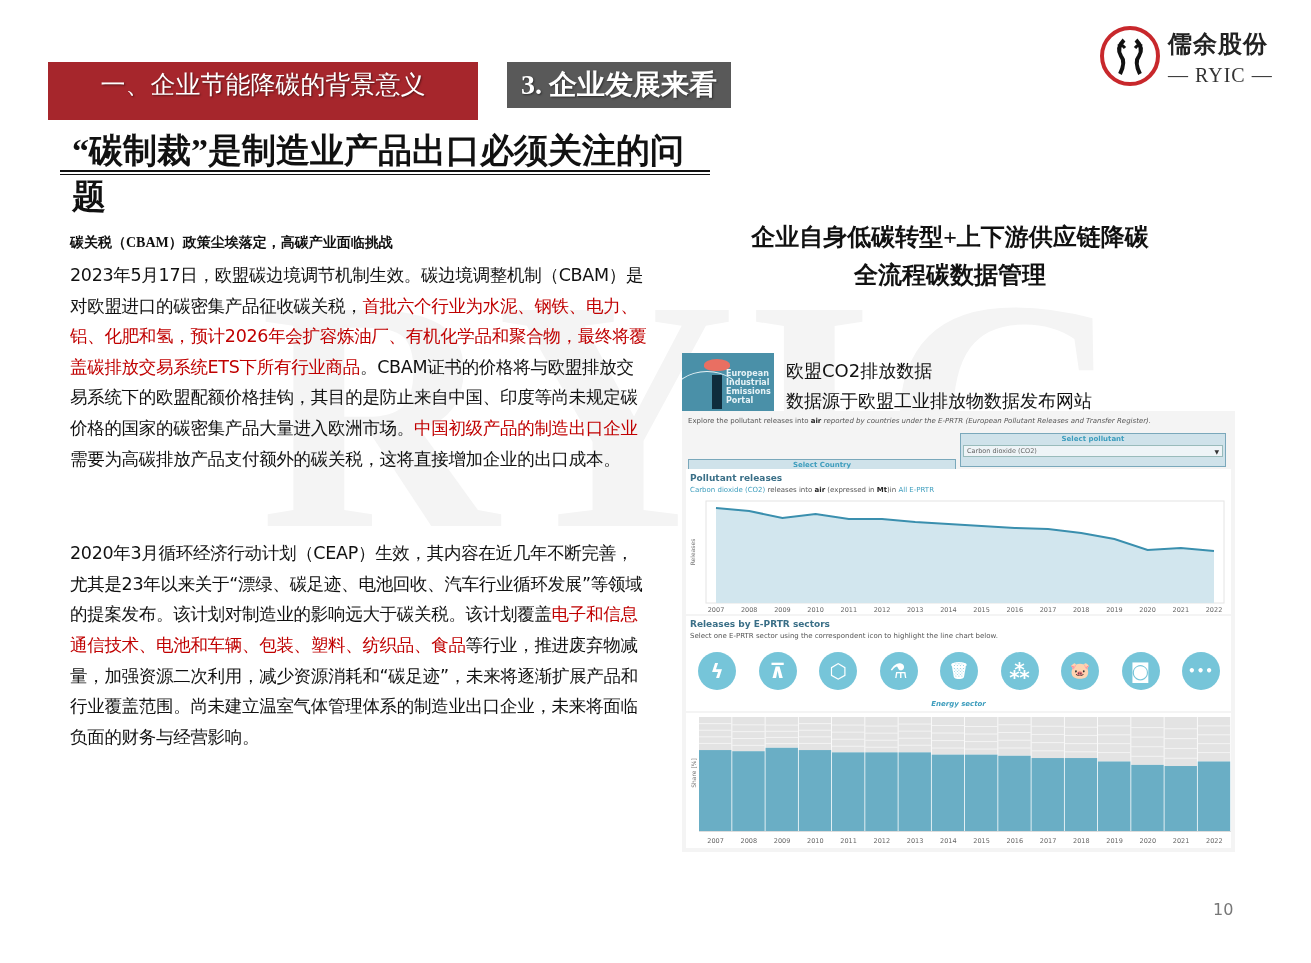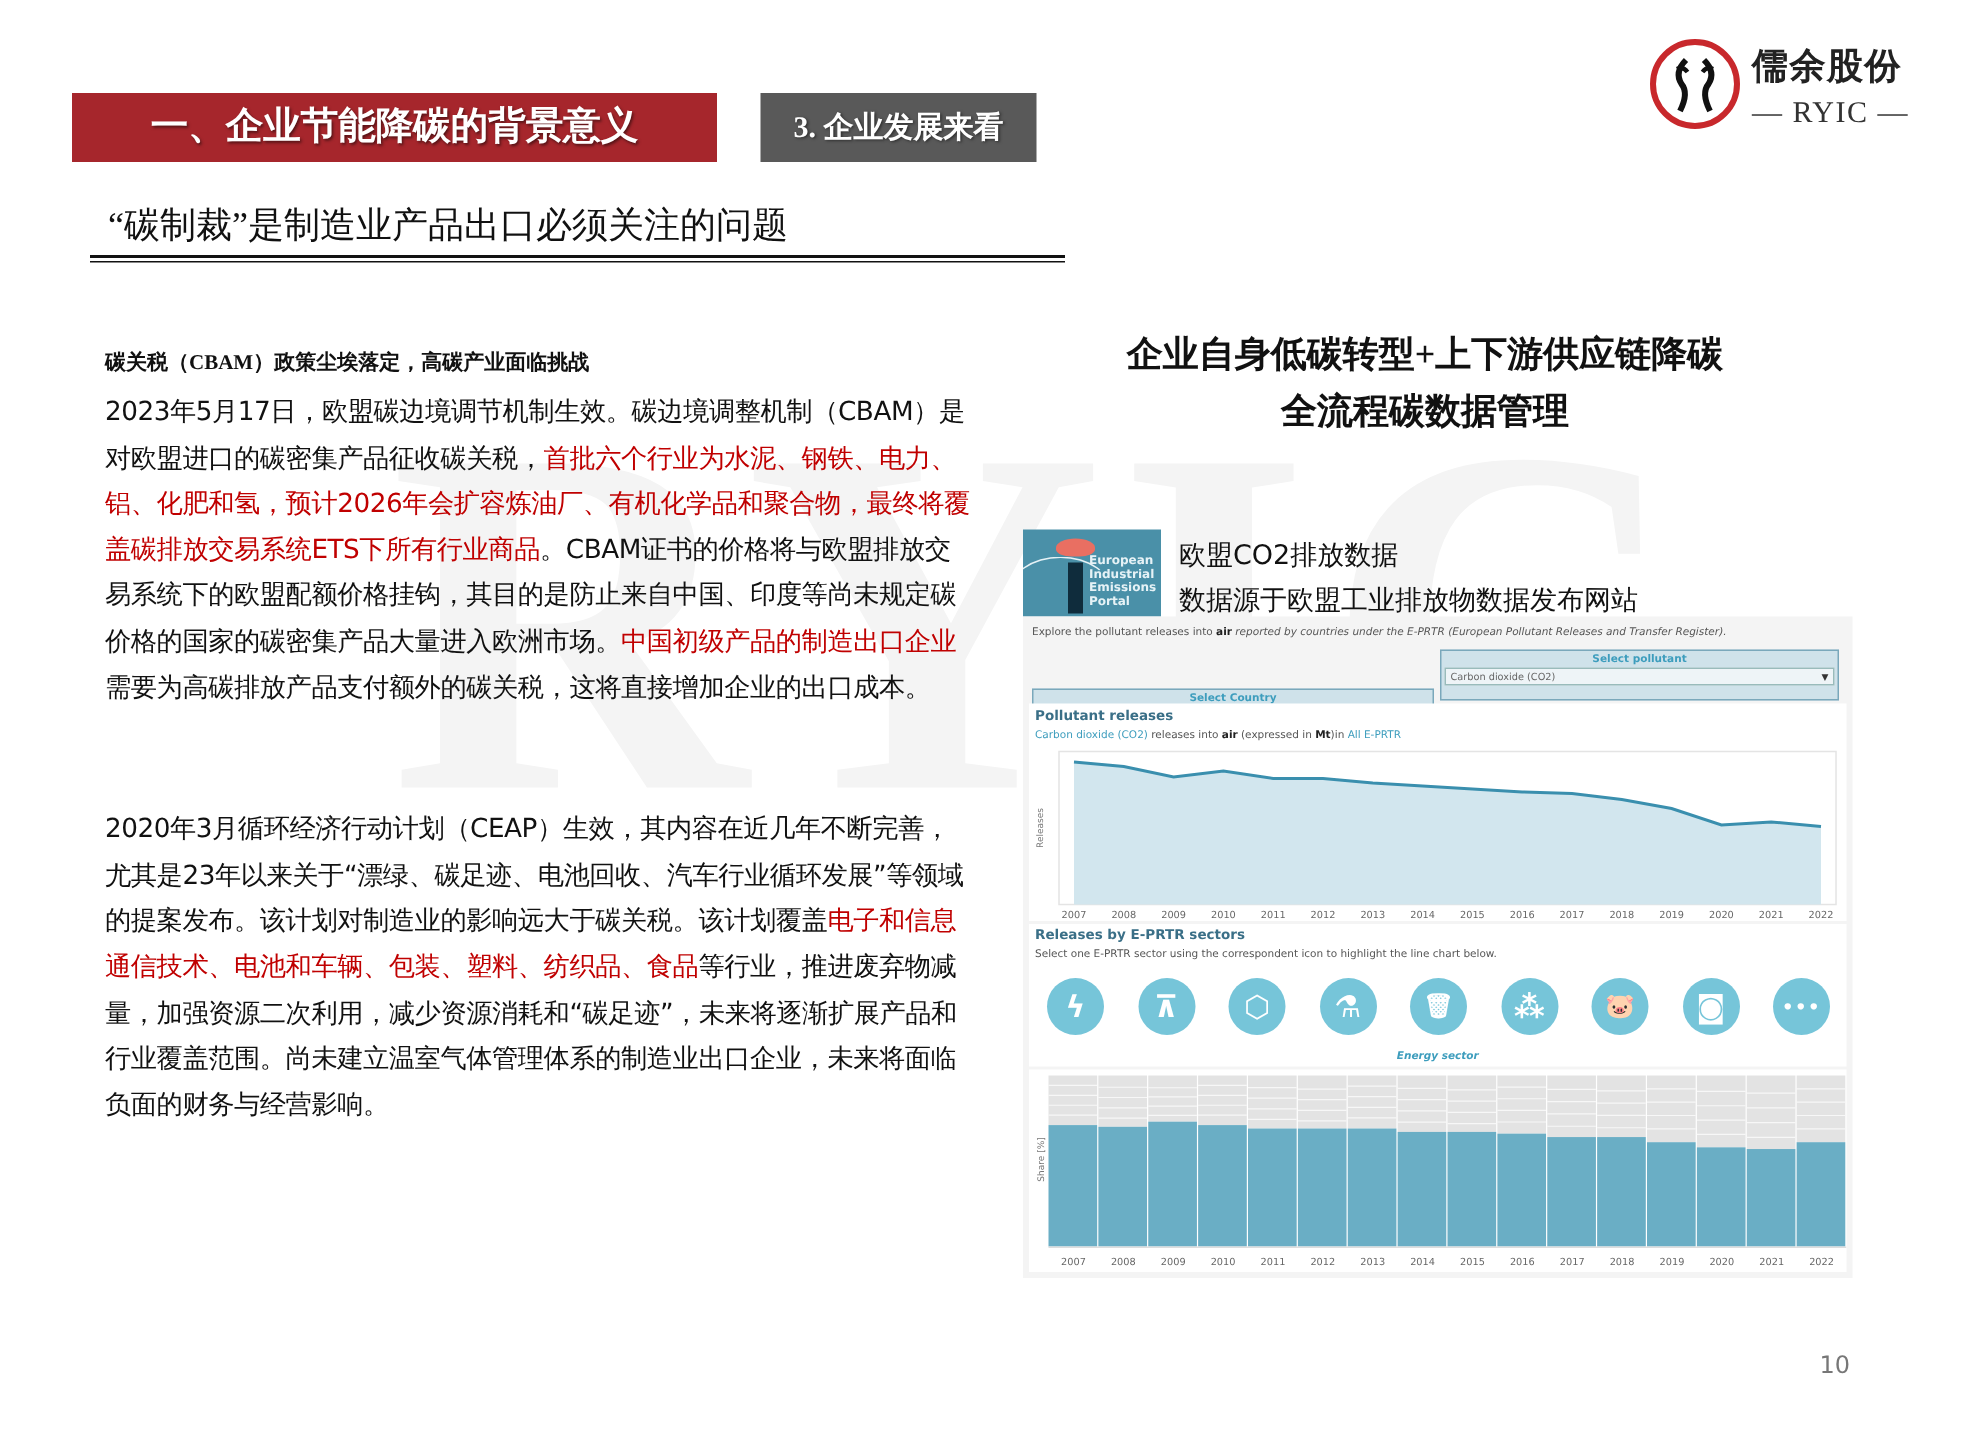--- a/index.html
+++ b/index.html
@@ -6,24 +6,24 @@
   html, body { width: 1311px; height: 963px; background: #ffffff; overflow: hidden; }
   body { position: relative; font-family: "DejaVu Sans", "Liberation Sans", sans-serif; color: #111; }
 
   .watermark { position: absolute; left: 260px; top: 250px; font-family: "Liberation Serif", serif; font-weight: bold; font-size: 330px; color: #f4f4f4; letter-spacing: 10px; z-index: 0; line-height: 1; }
 
   .logo { position: absolute; left: 1100px; top: 26px; width: 180px; height: 62px; z-index: 2; }
   .logo-circle { position: absolute; left: 0; top: 0; width: 60px; height: 60px; border: 4px solid #c8282c; border-radius: 50%; }
   .logo-name { position: absolute; left: 68px; top: 2px; font-size: 24px; font-weight: bold; color: #222; letter-spacing: 1px; }
   .logo-sub { position: absolute; left: 68px; top: 38px; font-family: "Liberation Serif", serif; font-size: 20px; color: #333; letter-spacing: 1px; }
 
-  .section-tab { position: absolute; left: 48px; top: 62px; width: 430px; height: 46px; background: #a6262c; color: #fff; font-family: "Liberation Serif", serif; font-weight: bold; font-size: 25px; line-height: 46px; text-align: center; z-index: 2; text-shadow: 1px 1px 2px rgba(0,0,0,0.5); }
-  .sub-tab { position: absolute; left: 507px; top: 62px; width: 184px; height: 46px; background: #595959; color: #fff; font-family: "Liberation Serif", serif; font-weight: bold; font-size: 20px; line-height: 46px; text-align: center; z-index: 2; text-shadow: 1px 1px 2px rgba(0,0,0,0.5); }
-
-  .page-title { position: absolute; left: 60px; top: 128px; width: 650px; font-family: "Liberation Serif", serif; font-weight: normal; font-size: 24px; color: #111; line-height: 46px; z-index: 2; padding-left: 12px; }
+  .section-tab { position: absolute; left: 48px; top: 62px; width: 430px; height: 58px; background: #a6262c; color: #fff; font-family: "Liberation Serif", serif; font-weight: normal; font-size: 25px; line-height: 46px; text-align: center; z-index: 2; text-shadow: 1px 1px 2px rgba(0,0,0,0.5); }
+  .sub-tab { position: absolute; left: 507px; top: 62px; width: 224px; height: 46px; background: #595959; color: #fff; font-family: "Liberation Serif", serif; font-weight: bold; font-size: 28px; line-height: 46px; text-align: center; z-index: 2; text-shadow: 1px 1px 2px rgba(0,0,0,0.5); }
+
+  .page-title { position: absolute; left: 60px; top: 128px; width: 650px; font-family: "Liberation Serif", serif; font-weight: bold; font-size: 34px; color: #111; line-height: 46px; z-index: 2; padding-left: 12px; }
   .title-rule { position: absolute; left: 60px; top: 170px; width: 650px; height: 5px; border-top: 2px solid #111; border-bottom: 1px solid #111; z-index: 2; }
 
   .left-col { position: absolute; left: 70px; top: 226px; width: 580px; z-index: 2; }
   .block-heading { font-family: "Liberation Serif", serif; font-weight: bold; font-size: 14px; color: #111; line-height: 34px; }
   .block-body { font-size: 17.5px; line-height: 30.6px; color: #111; letter-spacing: -0.3px; }
   .red { color: #c00000; }
   .block2 { margin-top: 64px; }
 
   .right-heading { position: absolute; left: 700px; top: 218px; width: 500px; text-align: center; font-family: "Liberation Serif", serif; font-weight: bold; font-size: 24px; line-height: 38px; color: #111; z-index: 2; }
 

